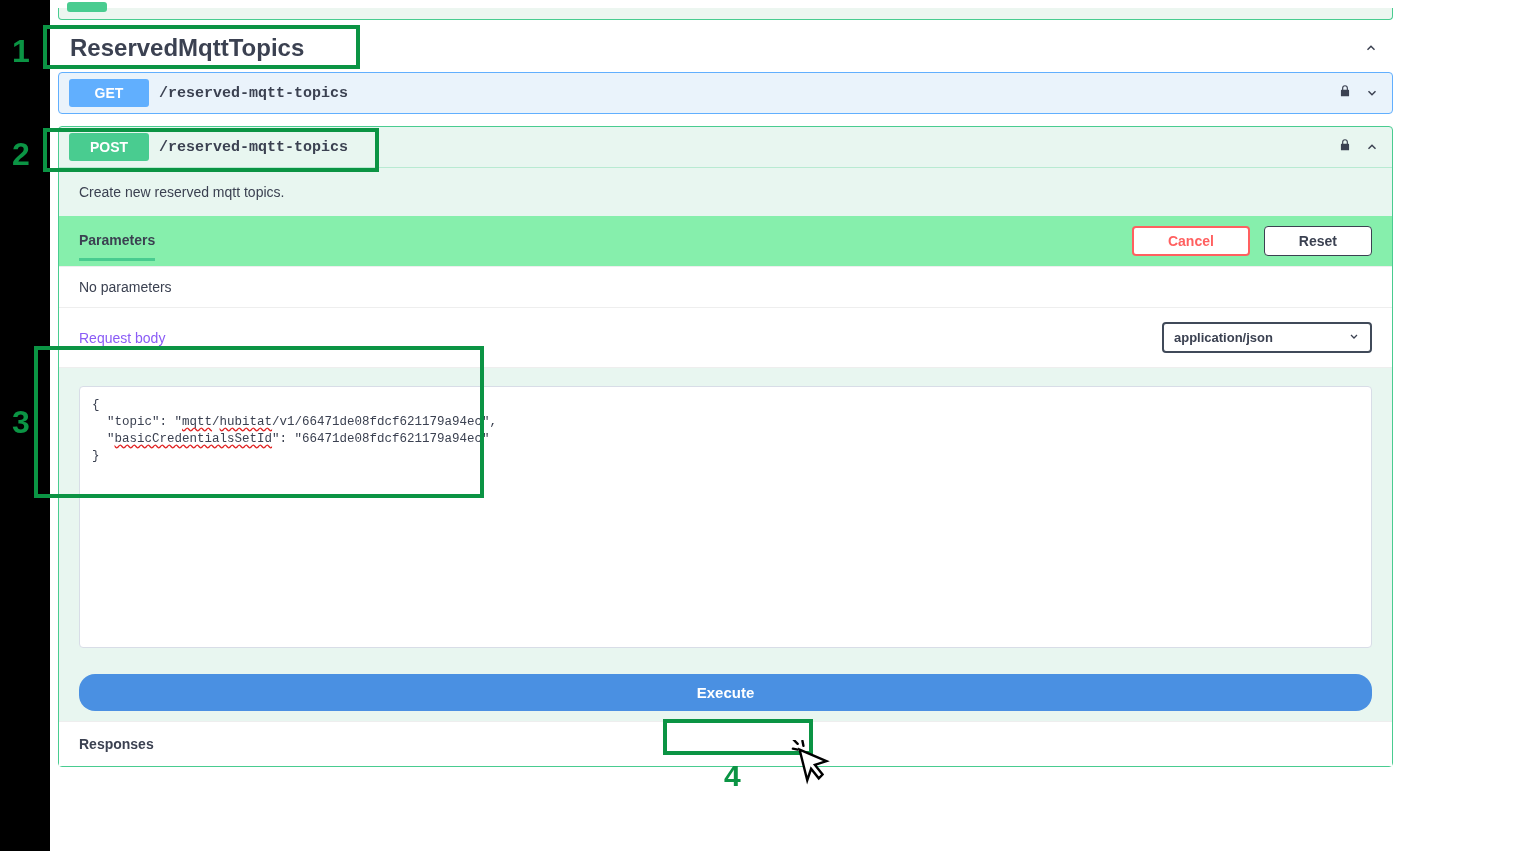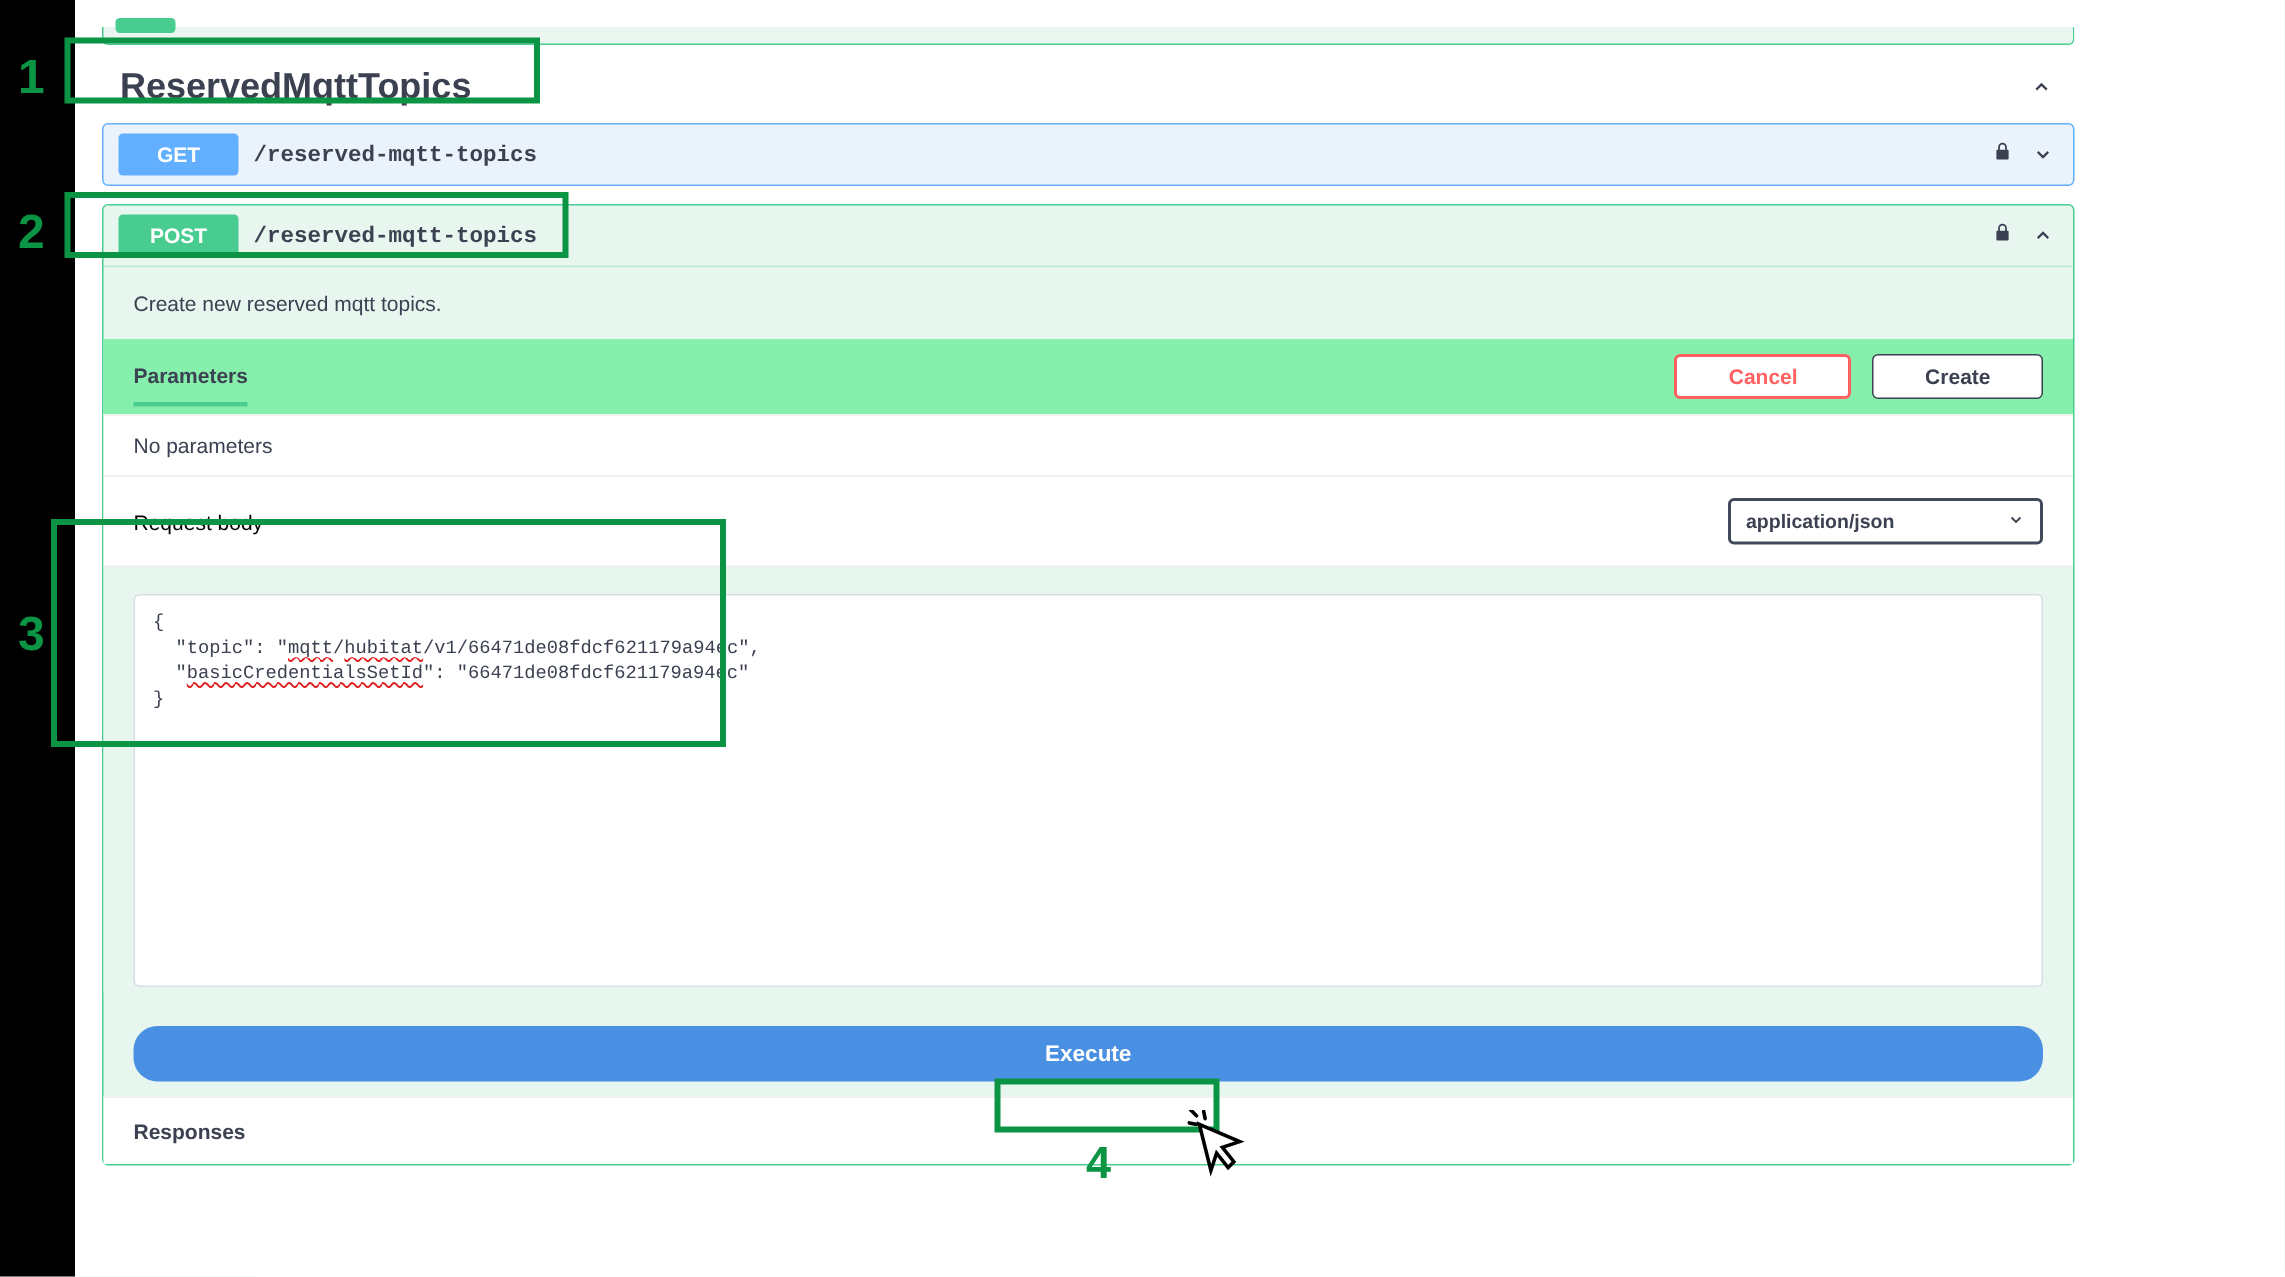--- a/index.html
+++ b/index.html
@@ -19,21 +19,21 @@
       font-size: 32px;
       font-weight: 600;
     }
     .black-sidebar .num1 { position:absolute; top:33px; left:12px; }
     .black-sidebar .num2 { position:absolute; top:136px; left:12px; }
     .black-sidebar .num3 { position:absolute; top:404px; left:12px; }
     .content {
       position: absolute;
       left: 50px; top: 0;
       width: 1351px; height: 851px;
-      padding: 18px;
+      padding: 8px;
     }
     .top-sliver {
       height: 12px;
       border: 1px solid #49cc90;
       border-top: none;
       border-radius: 0 0 4px 4px;
       margin-bottom: 8px;
       background: #ecf6f0;
       position: relative;
     }
@@ -169,21 +169,21 @@
     }
     .req-body-bar {
       display:flex;
       align-items:center;
       justify-content: space-between;
       padding: 14px 20px;
       background: #fff;
       border-top: 1px solid #eee;
       border-bottom: 1px solid #eee;
     }
-    .req-body-label { color: #000000; font-size:14px; }
+    .req-body-label { color: #8b5cf6; font-size:14px; }
     .content-type-select {
       border: 2px solid #404a59;
       border-radius: 4px;
       padding: 6px 34px 6px 10px;
       font-weight: 700;
       font-size: 13px;
       color: #3b4151;
       background: #fff;
       position: relative;
       display:inline-flex;
@@ -308,21 +308,21 @@
         </span>
       </span>
     </div>
 
     <div class="op-desc">Create new reserved mqtt topics.</div>
 
     <div class="params-bar">
       <span class="params-label">Parameters</span>
       <span class="params-buttons">
         <button class="btn-cancel">Cancel</button>
-        <button class="btn-reset">Create</button>
+        <button class="btn-reset">Reset</button>
       </span>
     </div>
 
     <div class="no-params">No parameters</div>
 
     <div class="req-body-bar">
       <span class="req-body-label">Request body</span>
       <span class="content-type-select">
         <span>application/json</span>
         <span class="sel-chevron">

